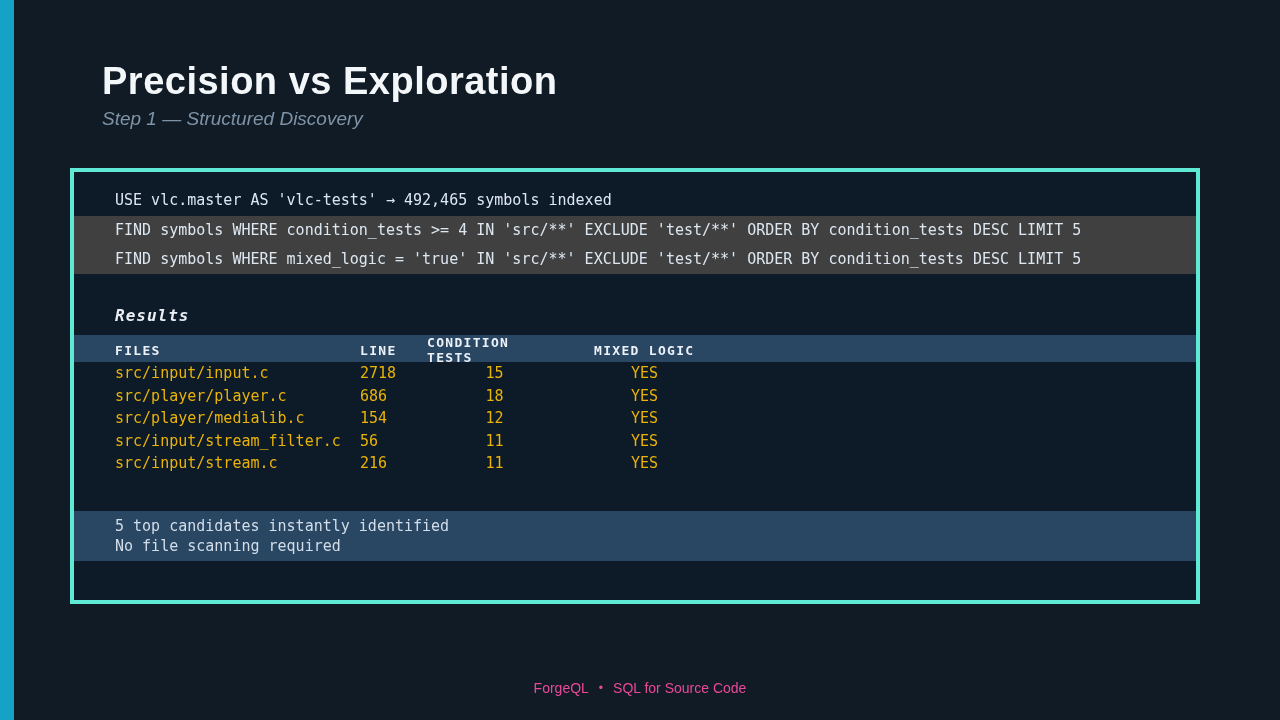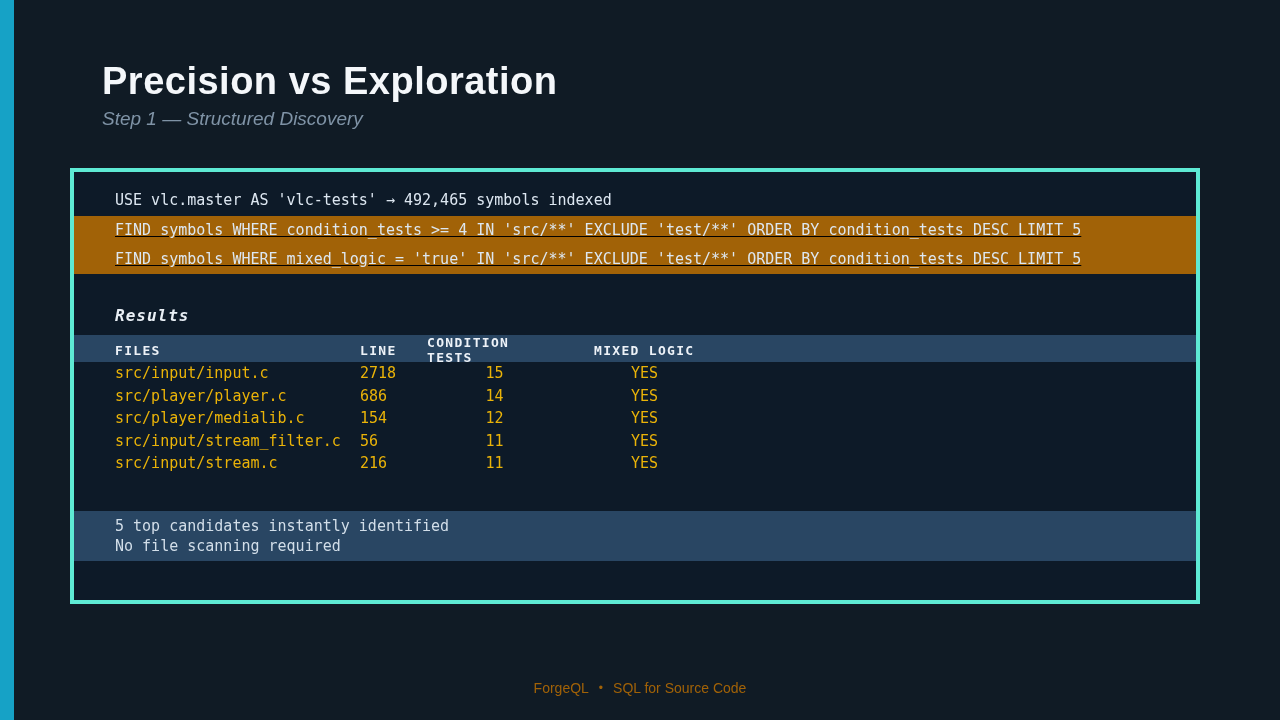--- a/index.html
+++ b/index.html
@@ -41,21 +41,21 @@
     background: #0d1a28;
     border: 4px solid #5eead4;
   }
   .code-text { color: #dde7f1; font-size: 15px; }
   .use-row {
     margin-top: 12px;
     height: 32px; line-height: 32px;
     padding-left: 41px;
     white-space: pre;
   }
-  .query-block { background: #a16207; text-decoration: underline; }
+  .query-block { background: #404040; }
   .query-row {
     height: 29px; line-height: 29px;
     padding-left: 41px;
     white-space: pre;
   }
   .results-label {
     margin-top: 30px;
     margin-left: 41px;
     height: 24px; line-height: 24px;
     font-size: 16px;
@@ -99,21 +99,21 @@
   .footer {
     position: absolute;
     left: 0; bottom: 24px;
     width: 100%;
     display: flex;
     justify-content: center;
     align-items: center;
     gap: 10px;
     font-family: "Liberation Sans", sans-serif;
     font-size: 14px;
-    color: #a16207;
+    color: #ec4899;
   }
   .footer .sep { font-size: 12px; }
 </style>
 </head>
 <body>
 
 <div class="accent-bar"></div>
 
 <div class="slide-header">
   <div class="page-title">Precision vs Exploration</div>
@@ -143,21 +143,21 @@
     <div class="trow tgrid">
       <div>src/input/input.c</div>
       <div>2718</div>
       <div class="cell-center">15</div>
       <div></div>
       <div class="cell-center">YES</div>
     </div>
     <div class="trow tgrid">
       <div>src/player/player.c</div>
       <div>686</div>
-      <div class="cell-center">14</div>
+      <div class="cell-center">18</div>
       <div></div>
       <div class="cell-center">YES</div>
     </div>
     <div class="trow tgrid">
       <div>src/player/medialib.c</div>
       <div>154</div>
       <div class="cell-center">12</div>
       <div></div>
       <div class="cell-center">YES</div>
     </div>

